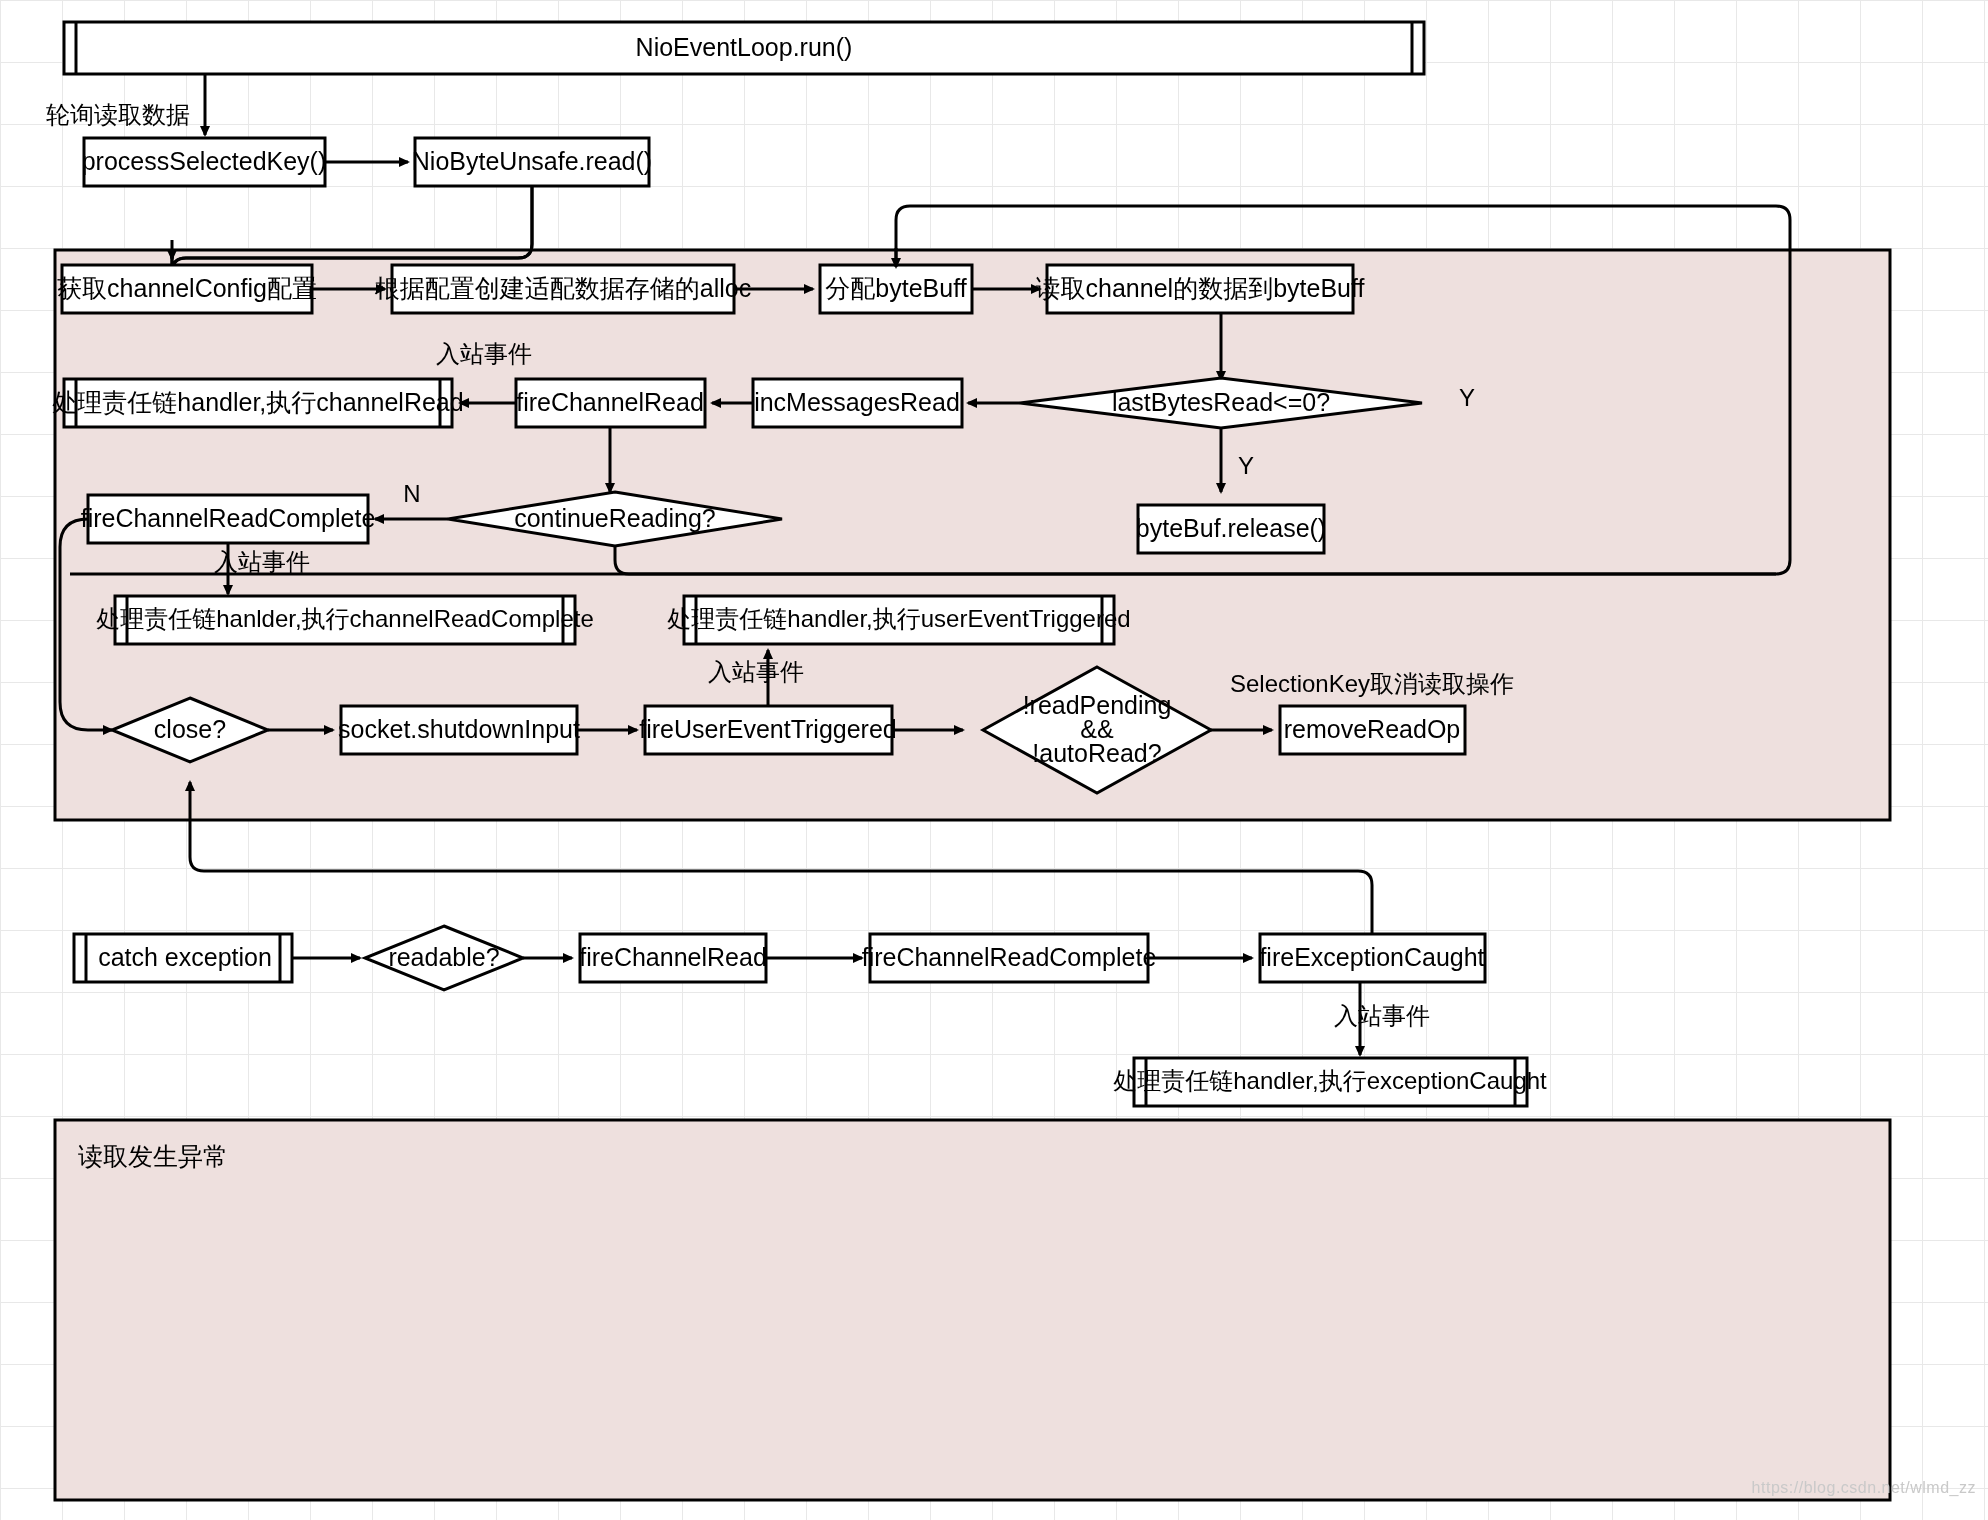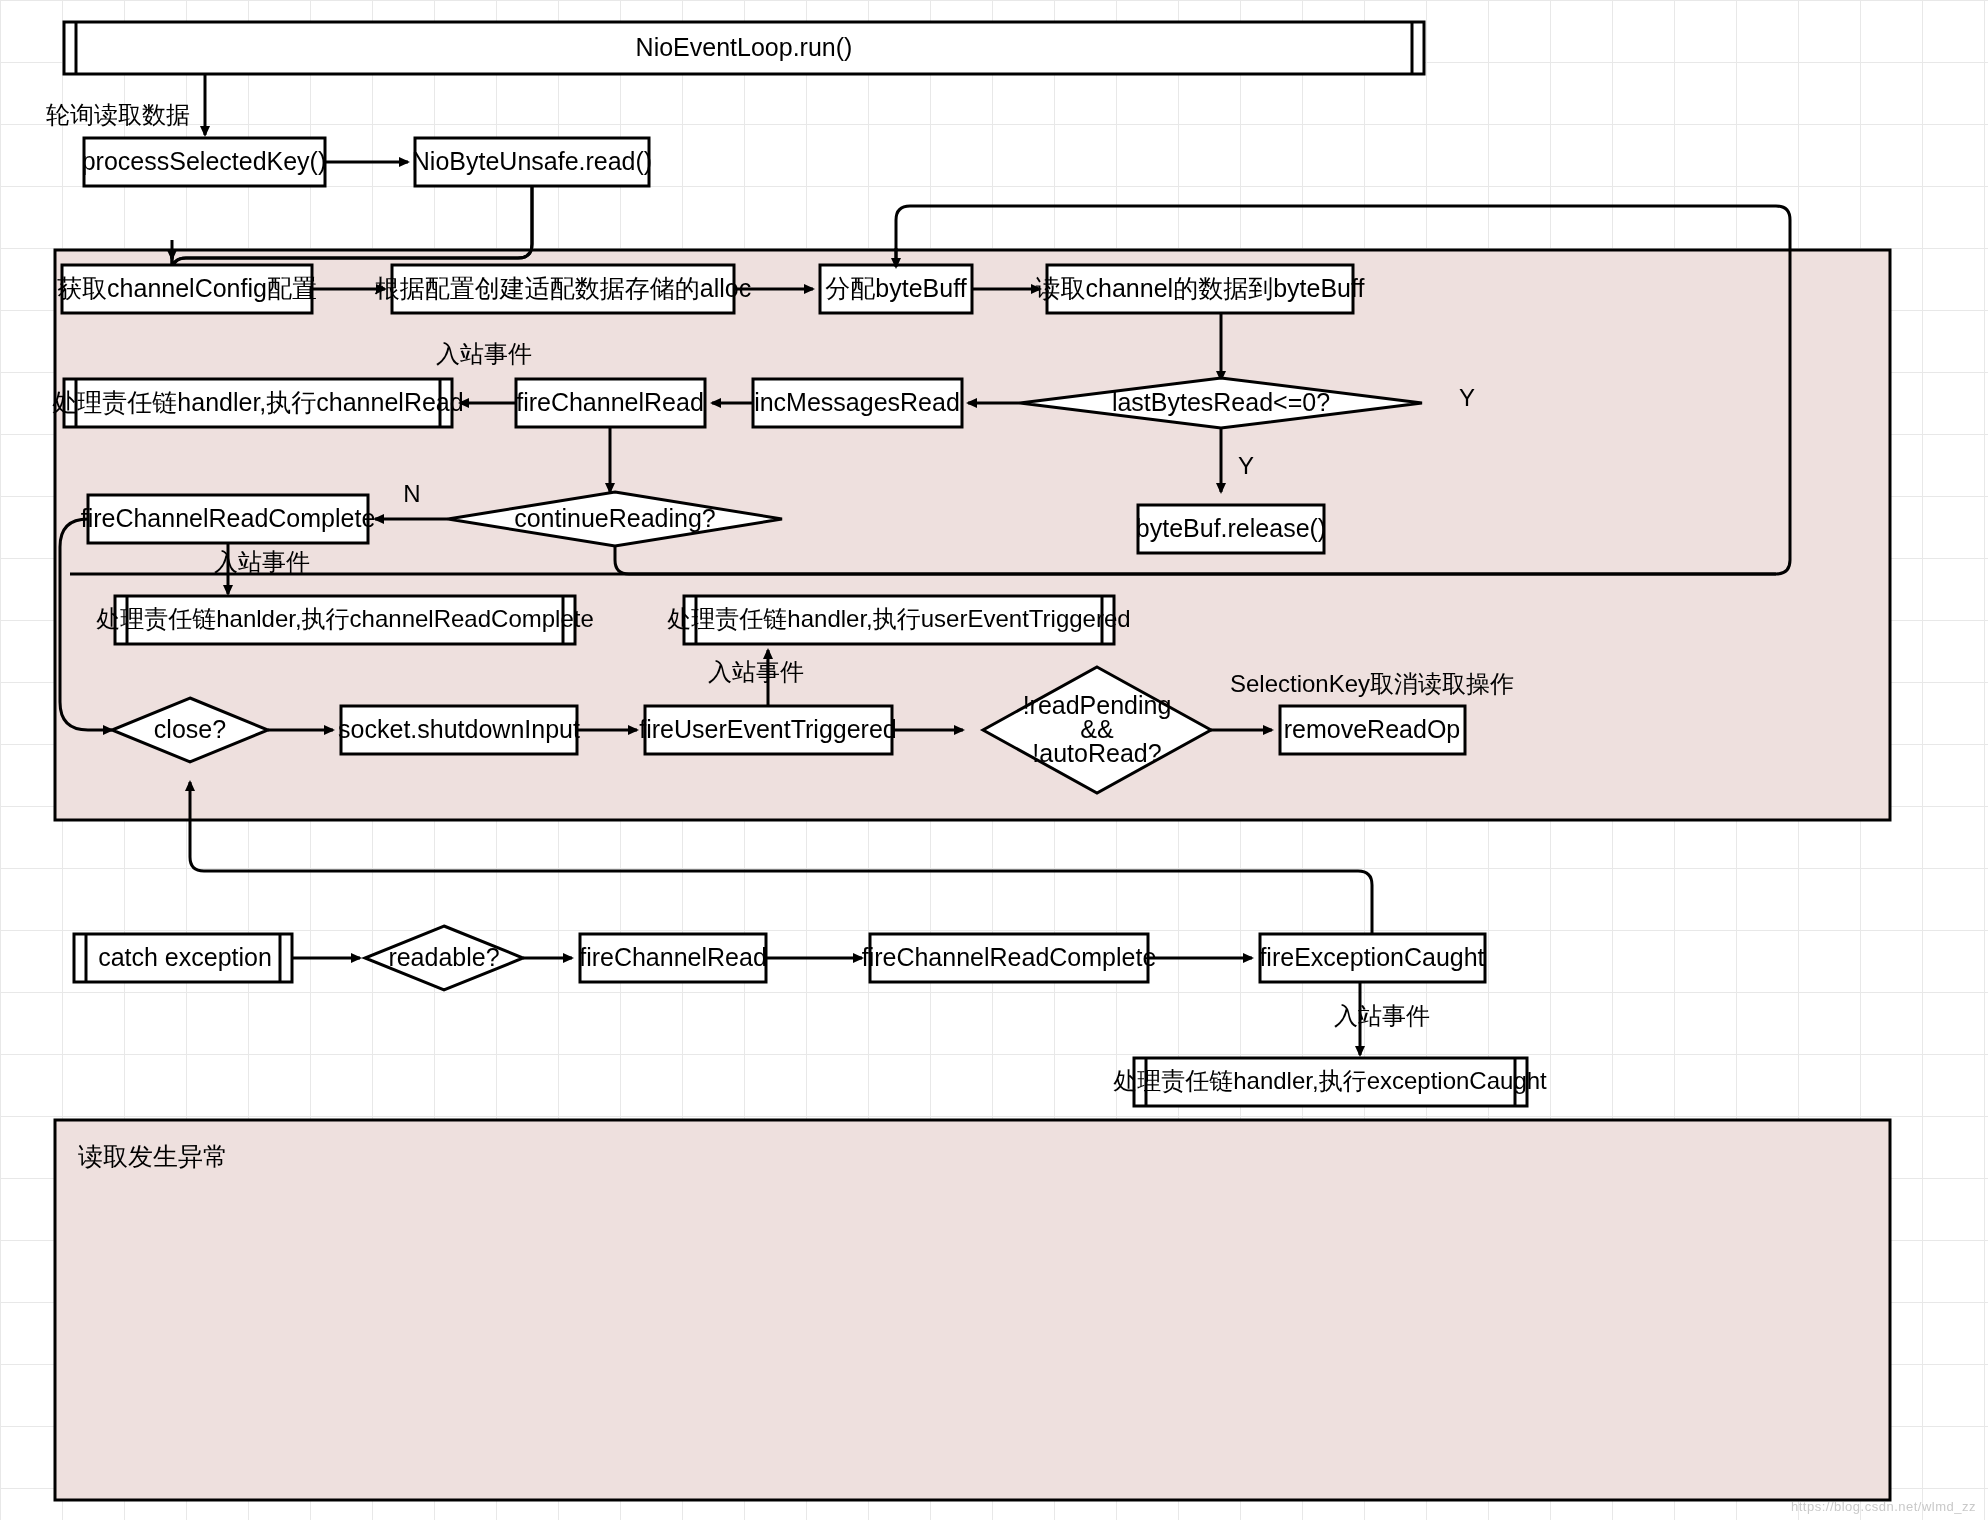--- a/index.html
+++ b/index.html
@@ -20,21 +20,21 @@
   .node-diamond{fill:#ffffff;stroke:#000000;stroke-width:3;}
   .sub-bar{fill:none;stroke:#000000;stroke-width:3;}
   .edge{fill:none;stroke:#000000;stroke-width:3;}
   .nodetext{font-family:"Liberation Sans","DejaVu Sans",sans-serif;
     font-size:25px;fill:#000000;text-anchor:middle;dominant-baseline:middle;}
   .nodetext.sm{font-size:24px;}
   .edgelabel{font-family:"Liberation Sans","DejaVu Sans",sans-serif;
     font-size:24px;fill:#000000;text-anchor:middle;dominant-baseline:middle;}
   .lanelabel{font-family:"Liberation Sans","DejaVu Sans",sans-serif;
     font-size:25px;fill:#000000;text-anchor:start;dominant-baseline:middle;}
-  .watermark{position:absolute;right:12px;bottom:6px;font-size:13px;
+  .watermark{position:absolute;right:12px;bottom:23px;font-size:16px;
     color:#c9c9c9;font-family:"Liberation Sans","DejaVu Sans",sans-serif;
     letter-spacing:.5px;}
 </style>
 </head>
 <body>
 
 <div id="canvas">
   <div class="grid-bg"></div>
 
   <svg width="1988" height="1520" viewBox="0 0 1988 1520">

